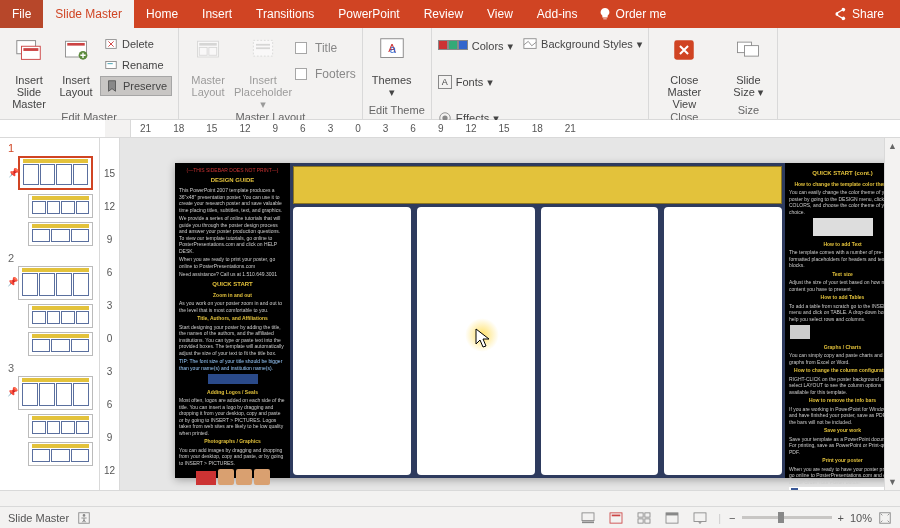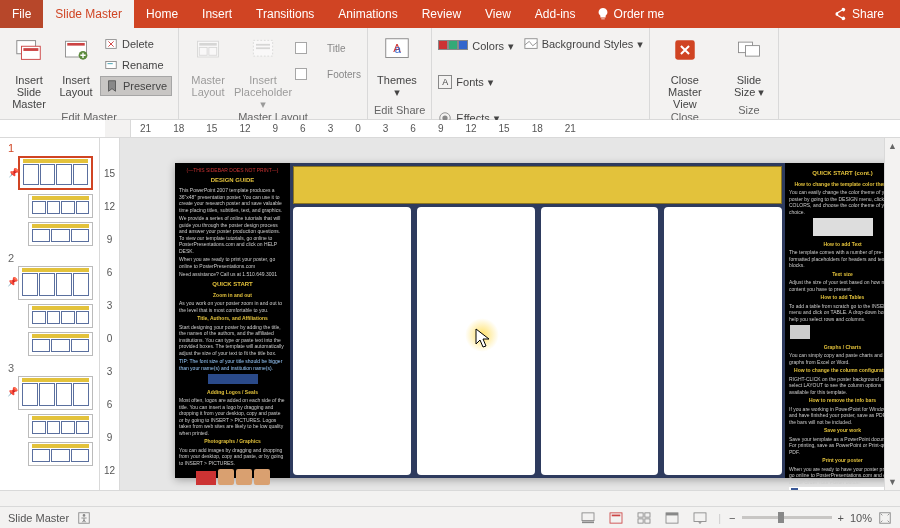--- a/index.html
+++ b/index.html
@@ -13,21 +13,21 @@
 .share{margin-left:auto;margin-right:16px;display:flex;align-items:center;gap:6px;color:#fff}
 .ribbon{height:92px;background:#f3f2f1;border-bottom:1px solid #d9d9d9;display:flex}
 .group{border-right:1px solid #d9d9d9;display:flex;flex-direction:column;padding:2px 6px 0 6px}
 .group-body{flex:1;display:flex;align-items:flex-start;gap:4px;padding-top:2px}
 .group-label{text-align:center;font-size:11px;color:#666;height:16px;line-height:14px}
 .bigbtn{display:flex;flex-direction:column;align-items:center;width:46px;padding-top:2px;cursor:pointer}
 .bigbtn .ic{width:32px;height:32px;display:flex;align-items:center;justify-content:center}
 .bigbtn .lbl{font-size:11px;text-align:center;line-height:12px;margin-top:8px}
 .minibtn{display:flex;align-items:center;gap:4px;height:20px;padding:0 4px;cursor:pointer;font-size:11px;color:#444}
 .minibtn.on{background:#c8c6c4;border:1px solid #a6a6a6}
-.chk{display:flex;align-items:center;gap:20px;font-size:10px;color:#888;height:20px}
+.chk{display:flex;align-items:center;gap:8px;font-size:12px;color:#888;height:20px}
 .chk .box{width:12px;height:12px;border:1px solid #a6a6a6;background:#fff}
 .dd{display:flex;align-items:center;gap:4px;font-size:11px;height:20px;cursor:pointer;color:#444}
 .ruler-h{height:18px;background:#fff;border-bottom:1px solid #d9d9d9;display:flex;align-items:center;padding-left:140px;font-size:10px;color:#555;gap:22px;position:relative}
 .ruler-h::before{content:"";position:absolute;left:105px;top:0;bottom:0;width:25px;background:#f3f2f1;border-right:1px solid #d9d9d9}
 .main{flex:1;display:flex;overflow:hidden}
 .thumbs{width:100px;background:#fff;border-right:1px solid #d9d9d9;padding:4px 4px;overflow:hidden}
 .th-group{margin-bottom:6px}
 .th-num{font-size:11px;color:#d04423;padding-left:4px}
 .th-num.g{color:#666}
 .th{height:34px;margin:2px 2px 4px 14px;border:1px solid #bbb;background:#fff;position:relative}
@@ -71,21 +71,21 @@
 </head>
 <body>
 
 <div class="titlebar">
  <div class="tabs">
   <div class="tab file">File</div>
   <div class="tab on">Slide Master</div>
   <div class="tab">Home</div>
   <div class="tab">Insert</div>
   <div class="tab">Transitions</div>
-  <div class="tab">Animations</div>
+  <div class="tab">PowerPoint</div>
   <div class="tab">Review</div>
   <div class="tab">View</div>
   <div class="tab">Add-ins</div>
   <div class="tell">
     <svg width="14" height="14" viewBox="0 0 16 16">
           <path fill="#fff" d="M8 1a5 5 0 0 0-3 9v2h6v-2a5 5 0 0 0-3-9zm-2 12h4v1H6z"></path>
         </svg>
     <span>Order me</span>
   </div>
  </div>
@@ -195,21 +195,21 @@
     <div class="ic">
             <svg width="30" height="30" viewBox="0 0 32 32">
               <rect x="4" y="4" width="24" height="20" fill="#fff" stroke="#888"></rect>
               <text x="16" y="18" text-anchor="middle" font-size="12" fill="#c33" font-family="serif">A</text>
               <text x="17" y="19" text-anchor="middle" font-size="12" fill="#36c" font-family="serif">a</text>
             </svg>
           </div>
     <div class="lbl"><span>Themes</span><br>▾</div>
    </div>
   </div>
-  <div class="group-label">Edit Share</div>
+  <div class="group-label">Edit Theme</div>
  </div>
 
  <div class="group">
   <div class="group-body">
    <div style="display:flex;flex-direction:column;gap:16px;margin-top:4px">
     <div class="dd"><span><span class="colswatch" style="background:#c33"></span><span class="colswatch" style="background:#3a7"></span><span class="colswatch" style="background:#36c"></span></span><span>Colors</span> ▾</div>
     <div class="dd"><span style="border:1px solid #888;width:14px;height:14px;display:inline-flex;align-items:center;justify-content:center;font-size:9px">A</span><span>Fonts</span> ▾</div>
     <div class="dd"><svg width="14" height="14" viewBox="0 0 16 16">
               <circle cx="8" cy="8" r="6" fill="none" stroke="#888"></circle>
               <circle cx="8" cy="8" r="3" fill="#888"></circle>

